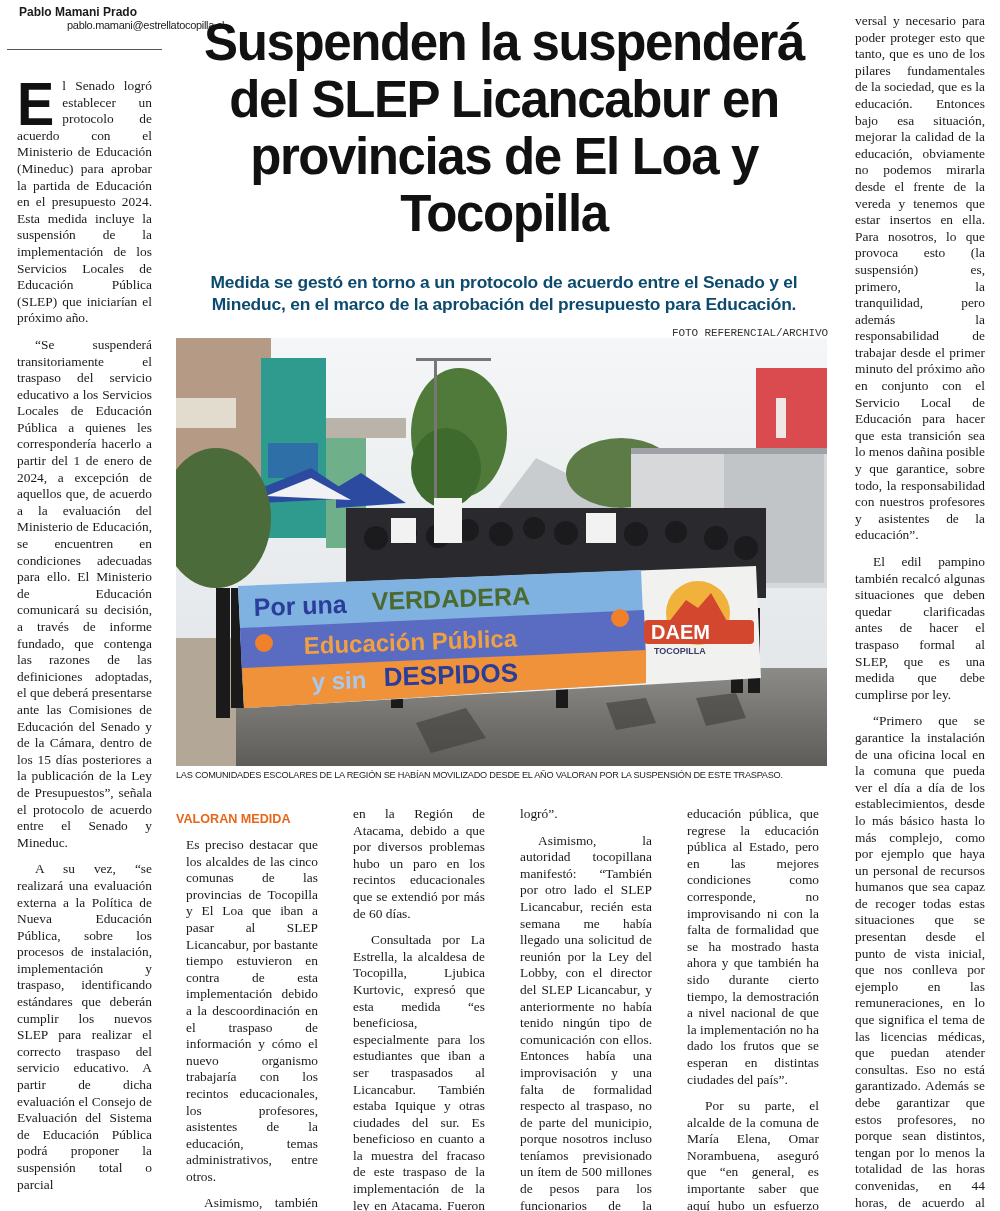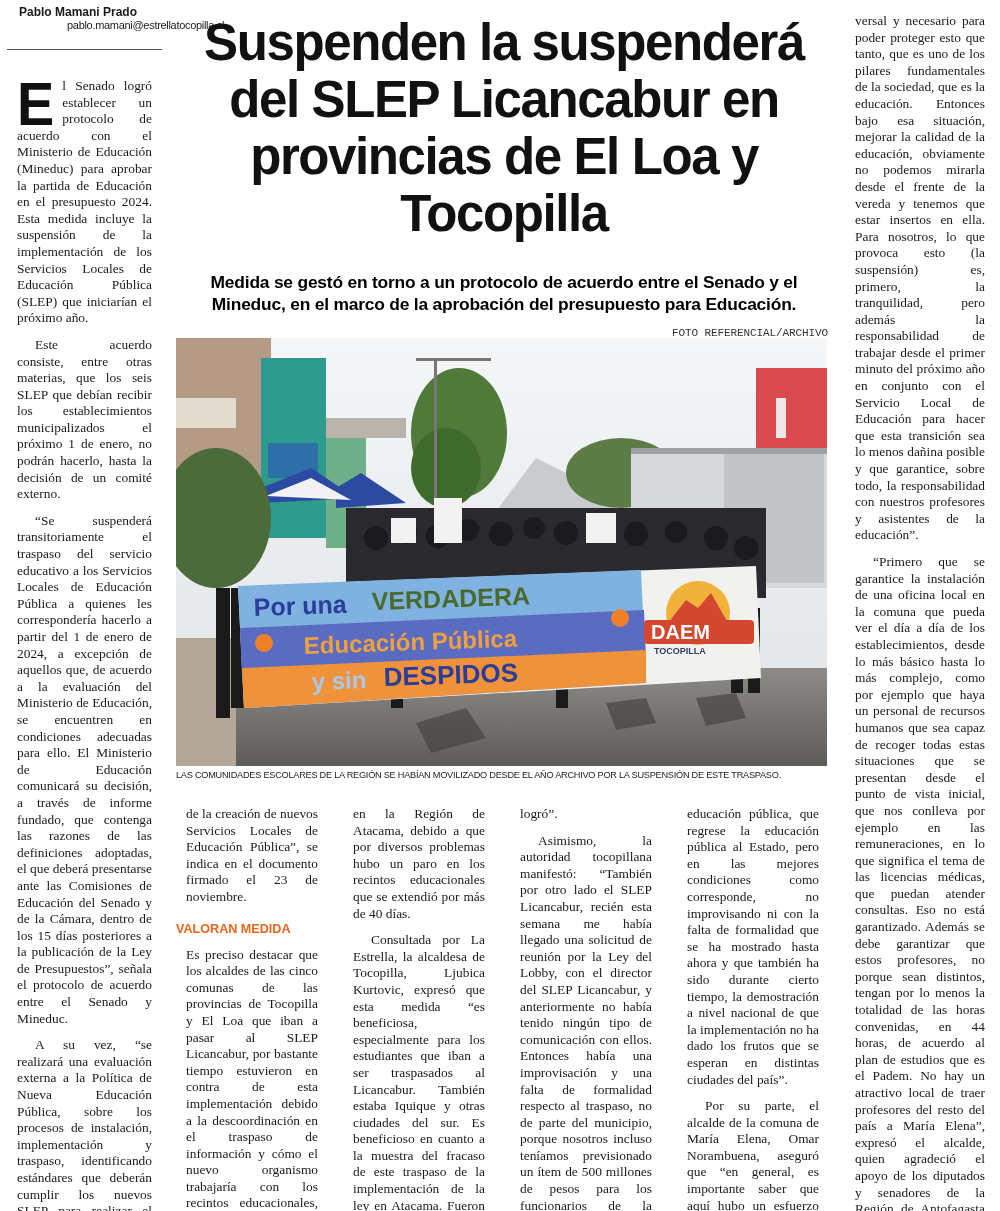--- a/index.html
+++ b/index.html
@@ -18,21 +18,21 @@
   #col-b4 { left:677px; top:796px; width:152px; }
 
   .byline { position:absolute; left:19px; top:5px; width:155px; font-family:"Liberation Sans", sans-serif; }
   .byline .name { font-weight:bold; font-size:12px; line-height:14px; }
   .byline .email { font-size:11px; line-height:13px; letter-spacing:-0.3px; color:#222;padding-left:48px; }
   .byline-rule { position:absolute; left:7px; top:49px; width:155px; height:1px; background:#555; }
 
   .dropcap { float:left; font-family:"Liberation Sans", sans-serif; font-weight:900; font-size:62px; line-height:48px; height:46px; margin:2px 4px 0 0; color:#111; transform:scaleX(0.9); transform-origin:left; }
 
   .headline { position:absolute; left:178px; top:14px; width:652px; text-align:center; font-family:"Liberation Sans", "DejaVu Sans", sans-serif; font-weight:bold; font-size:51px; line-height:57px; letter-spacing:-1.4px; color:#111; }
-  .deck { position:absolute; left:178px; top:271px; width:652px; text-align:center; font-family:"Liberation Sans", sans-serif; font-weight:bold; font-size:17.4px; line-height:22px; color:#000000; letter-spacing:-0.2px; }
+  .deck { position:absolute; left:178px; top:271px; width:652px; text-align:center; font-family:"Liberation Sans", sans-serif; font-weight:bold; font-size:17.4px; line-height:22px; color:#0c4a6e; letter-spacing:-0.2px; }
   .credit { position:absolute; right:172px; top:327px; font-family:Liberation Mono, monospace; font-size:11px; color:#333; letter-spacing:-0.1px; }
 
   .photo { position:absolute; left:176px; top:338px; width:651px; height:428px; overflow:hidden; background:#e9ecef; }
   .caption { position:absolute; left:176px; top:770px; width:652px; font-family:"Liberation Sans", sans-serif; font-size:9.2px; letter-spacing:-0.25px; color:#222; white-space:nowrap; }
 
   .subhead { font-family:"Liberation Sans", sans-serif; font-weight:bold; color:#e8661a; font-size:12.6px; line-height:15px; margin-top:16px; margin-bottom:1px; text-indent:0 !important; }
 </style>
 </head>
 <body>
 
@@ -142,48 +142,47 @@
       <text x="478" y="316" font-family="Liberation Sans, sans-serif" font-weight="bold" font-size="9" fill="#3a3a6a">TOCOPILLA</text>
     </g>
 
     <g fill="#3f3d3a" opacity="0.6">
       <path d="M240 385 L290 370 L310 400 L255 415 Z"></path>
       <path d="M430 365 L470 360 L480 385 L440 392 Z"></path>
       <path d="M520 360 L560 355 L570 380 L530 388 Z"></path>
     </g>
   </svg>
 </div>
-<div class="caption">LAS COMUNIDADES ESCOLARES DE LA REGIÓN SE HABÍAN MOVILIZADO DESDE EL AÑO ARCHIVO POR LA SUSPENSIÓN DE ESTE TRASPASO.</div>
+<div class="caption">LAS COMUNIDADES ESCOLARES DE LA REGIÓN SE HABÍAN MOVILIZADO DESDE EL AÑO VALORAN POR LA SUSPENSIÓN DE ESTE TRASPASO.</div>
 
 <div class="col" id="col-left">
   <p class="noindent"><span class="dropcap">E</span><span>l Senado logró establecer un protocolo de acuerdo con el Ministerio de Educación (Mineduc) para aprobar la partida de Educación en el presupuesto 2024. Esta medida incluye la suspensión de la implementación de los Servicios Locales de Educación Pública (SLEP) que iniciarían el próximo año.</span></p>
-  <p>Este acuerdo consiste, entre otras materias, que los seis SLEP que debían recibir los establecimientos municipalizados el próximo 1 de enero, no podrán hacerlo, hasta la decisión de un comité externo.</p>
   <p>“Se suspenderá transitoriamente el traspaso del servicio educativo a los Servicios Locales de Educación Pública a quienes les correspondería hacerlo a partir del 1 de enero de 2024, a excepción de aquellos que, de acuerdo a la evaluación del Ministerio de Educación, se encuentren en condiciones adecuadas para ello. El Ministerio de Educación comunicará su decisión, a través de informe fundado, que contenga las razones de las definiciones adoptadas, el que deberá presentarse ante las Comisiones de Educación del Senado y de la Cámara, dentro de los 15 días posteriores a la publicación de la Ley de Presupuestos”, señala el protocolo de acuerdo entre el Senado y Mineduc.</p>
   <p>A su vez, “se realizará una evaluación externa a la Política de Nueva Educación Pública, sobre los procesos de instalación, implementación y traspaso, identificando estándares que deberán cumplir los nuevos SLEP para realizar el correcto traspaso del servicio educativo. A partir de dicha evaluación el Consejo de Evaluación del Sistema de Educación Pública podrá proponer la suspensión total o parcial</p>
 </div>
 
 <div class="col" id="col-b1">
-  <p class="noindent">de la creación de nuevos Servicios Locales de Educación Pública”, se indica en el documento firmado el 23 de noviembre.</p>
   <div class="subhead">VALORAN MEDIDA</div>
   <p class="noindent">Es preciso destacar que los alcaldes de las cinco comunas de las provincias de Tocopilla y El Loa que iban a pasar al SLEP Licancabur, por bastante tiempo estuvieron en contra de esta implementación debido a la descoordinación en el traspaso de información y cómo el nuevo organismo trabajaría con los recintos educacionales, los profesores, asistentes de la educación, temas administrativos, entre otros.</p>
   <p>Asimismo, también presentaron su preocupación por el caso del SLEP</p>
 </div>
 
 <div class="col" id="col-b2">
-  <p class="noindent">en la Región de Atacama, debido a que por diversos problemas hubo un paro en los recintos educacionales que se extendió por más de 40 días.</p>
+  <p class="noindent">en la Región de Atacama, debido a que por diversos problemas hubo un paro en los recintos educacionales que se extendió por más de 60 días.</p>
   <p>Consultada por La Estrella, la alcaldesa de Tocopilla, Ljubica Kurtovic, expresó que esta medida “es beneficiosa, especialmente para los estudiantes que iban a ser traspasados al Licancabur. También estaba Iquique y otras ciudades del sur. Es beneficioso en cuanto a la muestra del fracaso de este traspaso de la implementación de la ley en Atacama. Fueron casi tres meses de paro, los estudiantes no pudieron acudir a sus establecimientos y genera una brecha grande con respecto al resto de los estudiantes del</p>
 </div>
 
 <div class="col" id="col-b3">
   <p class="noindent">logró”.</p>
   <p>Asimismo, la autoridad tocopillana manifestó: “También por otro lado el SLEP Licancabur, recién esta semana me había llegado una solicitud de reunión por la Ley del Lobby, con el director del SLEP Licancabur, y anteriormente no había tenido ningún tipo de comunicación con ellos. Entonces había una improvisación y una falta de formalidad respecto al traspaso, no de parte del municipio, porque nosotros incluso teníamos previsionado un ítem de 500 millones de pesos para los funcionarios de la Dirección de Educación que iban a quedar sin trabajo a partir del 31 de diciembre. La disposición es (de todos los alcaldes) a favor de la</p>
 </div>
 
 <div class="col" id="col-b4">
   <p class="noindent">educación pública, que regrese la educación pública al Estado, pero en las mejores condiciones como corresponde, no improvisando ni con la falta de formalidad que se ha mostrado hasta ahora y que también ha sido durante cierto tiempo, la demostración a nivel nacional de que la implementación no ha dado los frutos que se esperan en distintas ciudades del país”.</p>
   <p>Por su parte, el alcalde de la comuna de María Elena, Omar Norambuena, aseguró que “en general, es importante saber que aquí hubo un esfuerzo mancomunado de todos los alcaldes de la Región de Antofagasta sin tintes políticos, porque lo que hemos hecho ha sido trans-</p>
 </div>
 
 <div class="col" id="col-right">
   <p class="noindent">versal y necesario para poder proteger esto que tanto, que es uno de los pilares fundamentales de la sociedad, que es la educación. Entonces bajo esa situación, mejorar la calidad de la educación, obviamente no podemos mirarla desde el frente de la vereda y tenemos que estar insertos en ella. Para nosotros, lo que provoca esto (la suspensión) es, primero, la tranquilidad, pero además la responsabilidad de trabajar desde el primer minuto del próximo año en conjunto con el Servicio Local de Educación para hacer que esta transición sea lo menos dañina posible y que garantice, sobre todo, la responsabilidad con nuestros profesores y asistentes de la educación”.</p>
+  <p>El edil pampino también recalcó algunas situaciones que deben quedar clarificadas antes de hacer el traspaso formal al SLEP, que es una medida que debe cumplirse por ley.</p>
   <p>“Primero que se garantice la instalación de una oficina local en la comuna que pueda ver el día a día de los establecimientos, desde lo más básico hasta lo más complejo, como por ejemplo que haya un personal de recursos humanos que sea capaz de recoger todas estas situaciones que se presentan desde el punto de vista inicial, que nos conlleva por ejemplo en las remuneraciones, en lo que significa el tema de las licencias médicas, que puedan atender consultas. Eso no está garantizado. Además se debe garantizar que estos profesores, no porque sean distintos, tengan por lo menos la totalidad de las horas convenidas, en 44 horas, de acuerdo al plan de estudios que es el Padem. No hay un atractivo local de traer profesores del resto del país a María Elena”, expresó el alcalde, quien agradeció el apoyo de los diputados y senadores de la Región de Antofagasta sobre este tema.</p>
   <p><span>Este Diario tomó contacto con los ediles de las comunas de Calama, San Pedro de Atacama y Ollagüe para tener alguna declaración en torno a esta medida, pero no fue posible obtenerla.</span></p>
 </div>
 
 </body></html>

